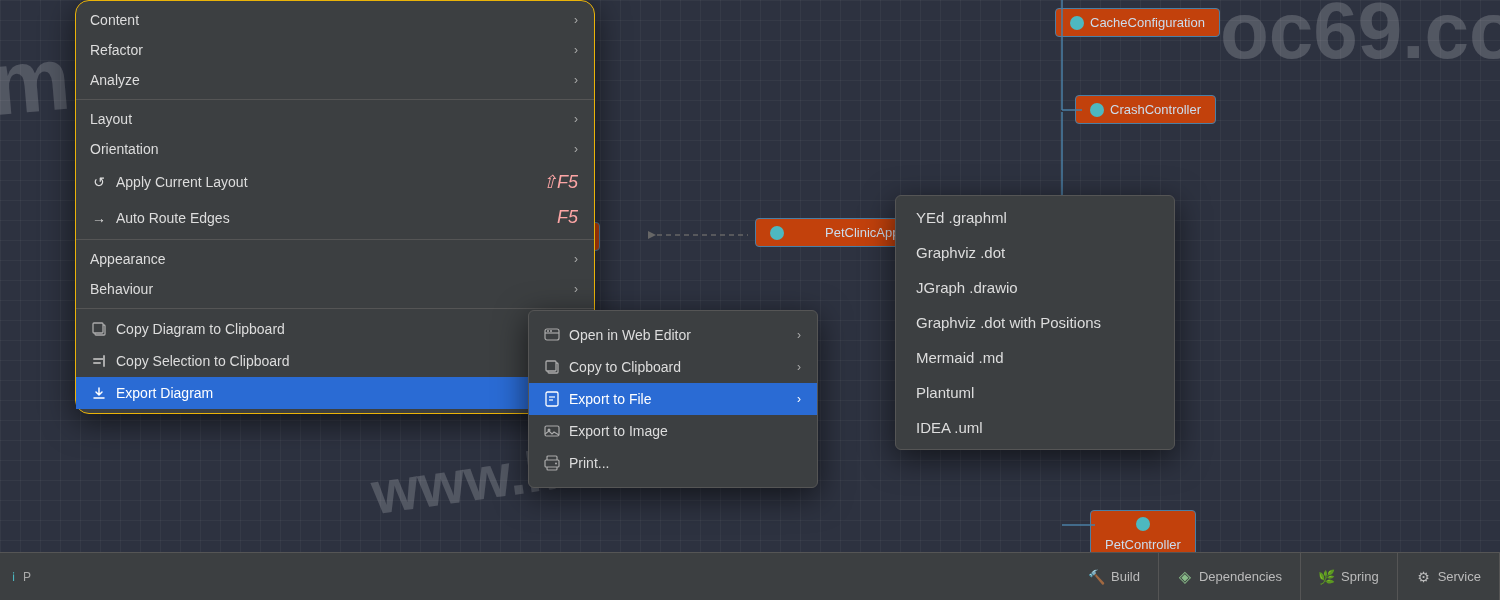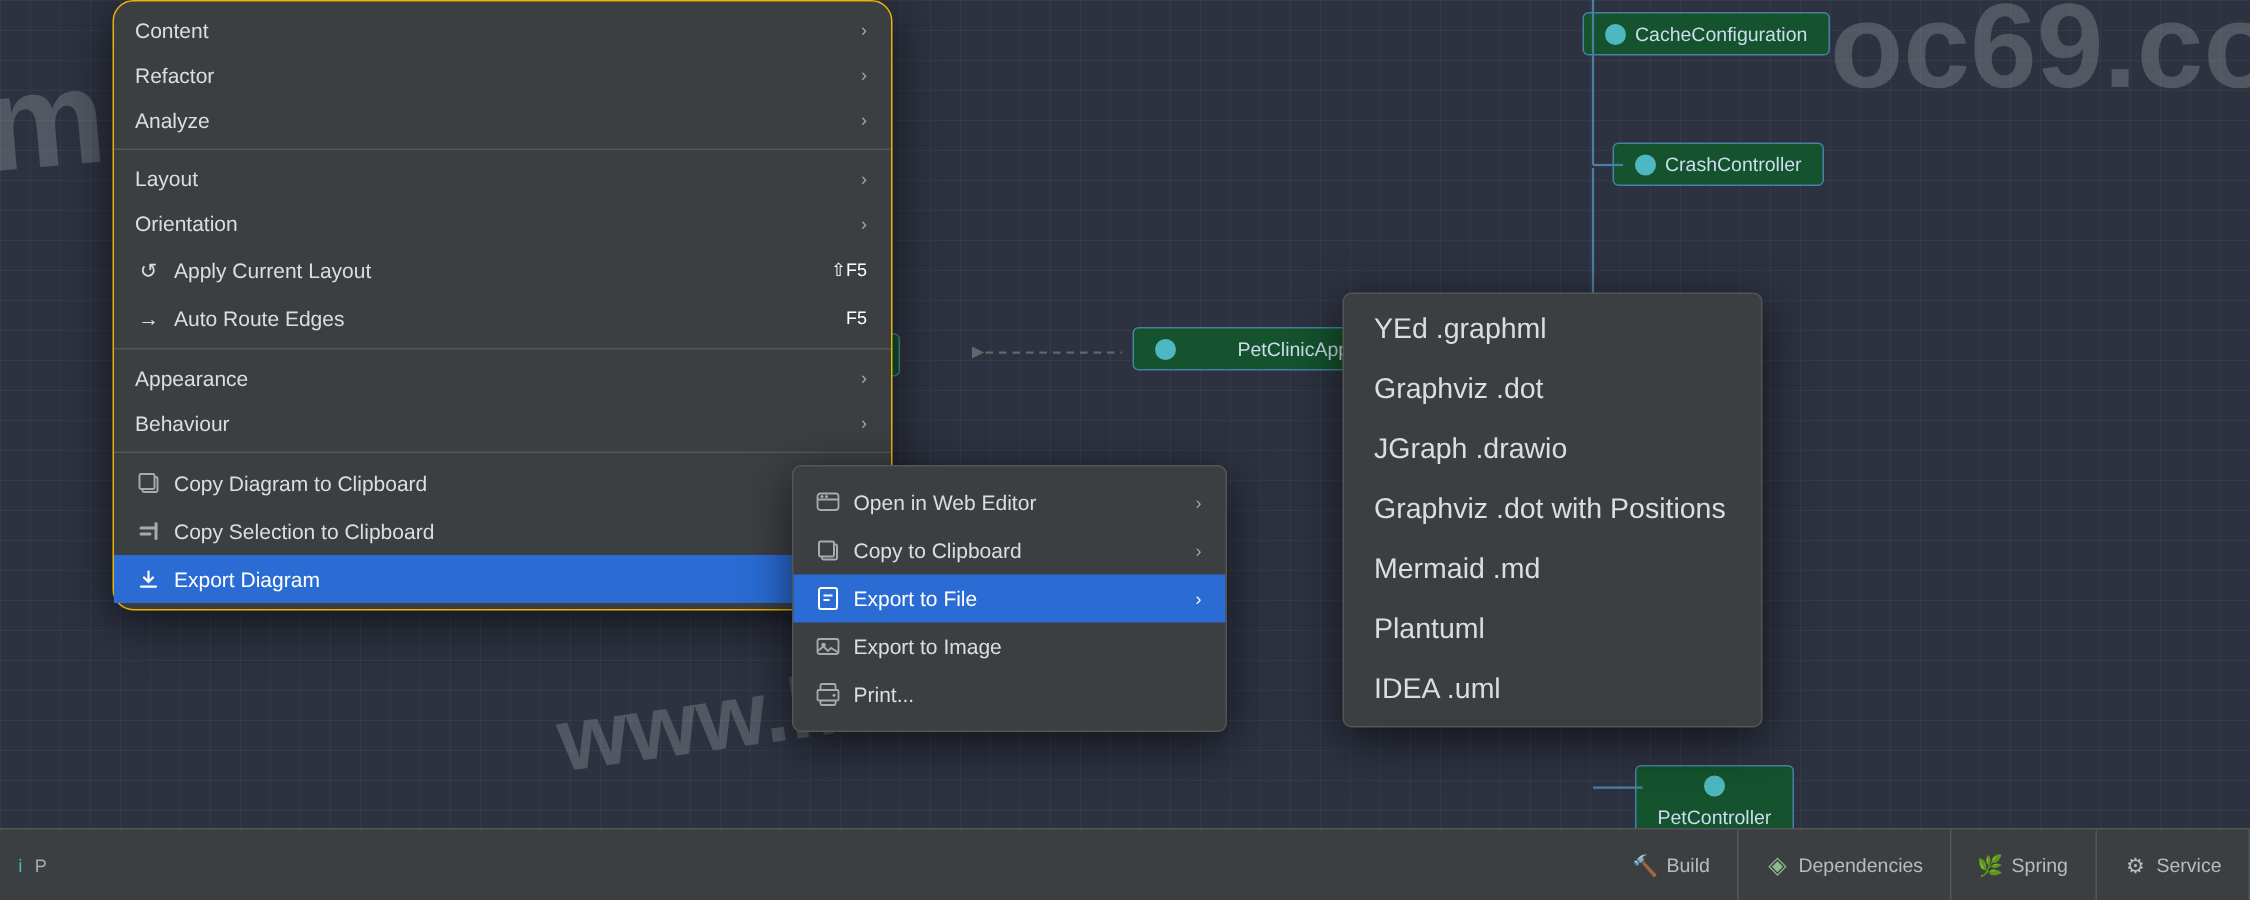--- a/index.html
+++ b/index.html
@@ -19,21 +19,21 @@
       background: #2d3240;
       background-image:
         linear-gradient(rgba(255,255,255,0.04) 1px, transparent 1px),
         linear-gradient(90deg, rgba(255,255,255,0.04) 1px, transparent 1px);
       background-size: 20px 20px;
     }
 
     
     .diagram-node {
       position: absolute;
-      background: #14532d;
+      background: #c2410c;
       border: 1.5px solid #4a7fa5;
       border-radius: 4px;
       padding: 6px 14px;
       color: #cde;
       font-size: 13px;
       display: flex;
       align-items: center;
       gap: 6px;
       white-space: nowrap;
     }
@@ -115,23 +115,24 @@
       cursor: pointer;
       gap: 8px;
       position: relative;
     }
     .menu-item.active {
       background: #2a6bd4;
       color: #fff;
     }
     .menu-item .label { flex: 1; }
     .menu-item .shortcut {
-      color: #ffffff;
-      font-size: 12px;
+      color: #fca5a5;
+      font-size: 18px;
       margin-left: auto;
+      font-style: italic;
     }
     .menu-item .chevron {
       margin-left: 8px;
       font-size: 12px;
       color: #aaa;
     }
     .menu-item.active .chevron { color: #fff; }
     .menu-separator {
       height: 1px;
       background: #555;
@@ -169,21 +170,21 @@
       border-radius: 6px;
       min-width: 280px;
       box-shadow: 0 8px 32px rgba(0,0,0,0.6);
       padding: 4px 0;
       z-index: 102;
       top: 195px;
       left: 895px;
     }
     .submenu-3 .menu-item {
       padding: 9px 20px;
-      font-size: 19px;
+      font-size: 15px;
     }
   </style>
 </head>
 <body>
 
 <div class="diagram-bg"></div>
 
 <div class="watermark" style="top:30px; left:-10px; font-size:90px; transform:rotate(-5deg);">m</div>
 <div class="watermark" style="top:-15px; left:1220px; font-size:80px;">oc69.co</div>
 <div class="watermark" style="top:430px; left:370px; font-size:60px; transform:rotate(-8deg);">www.Mac69.co</div>

